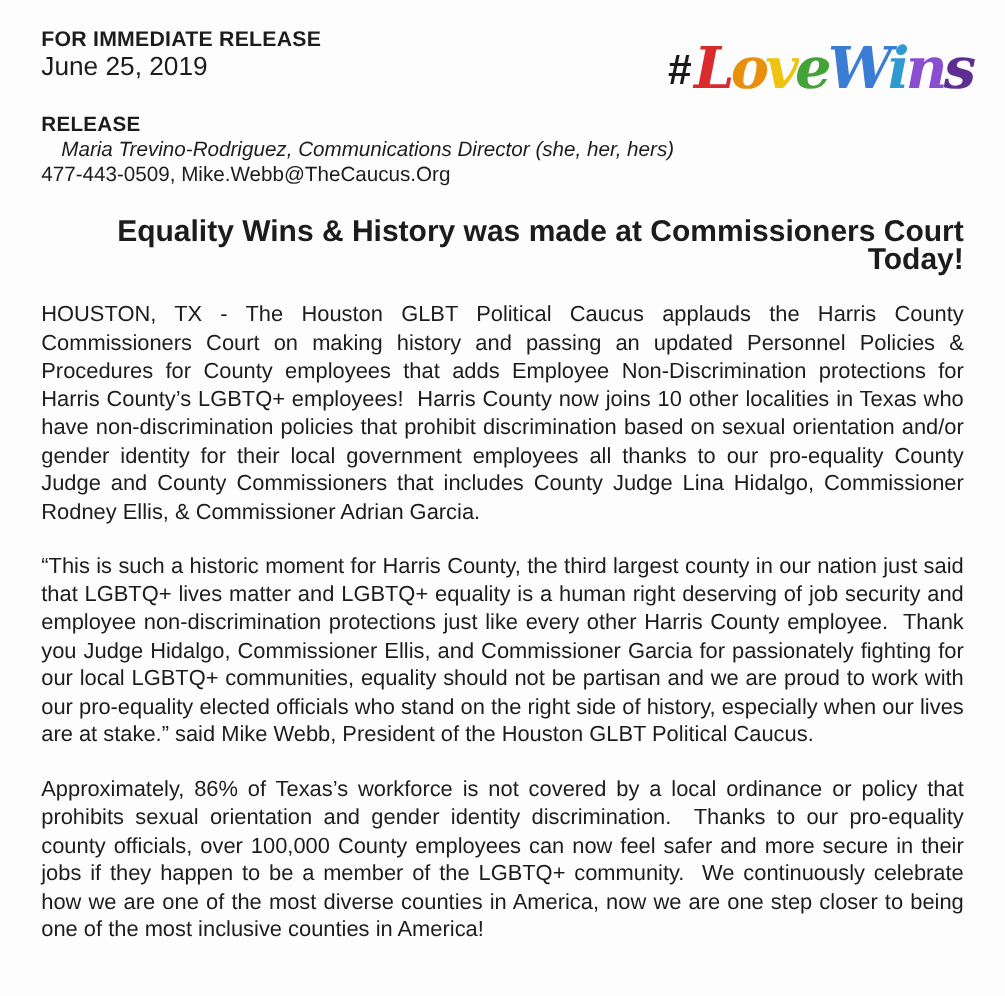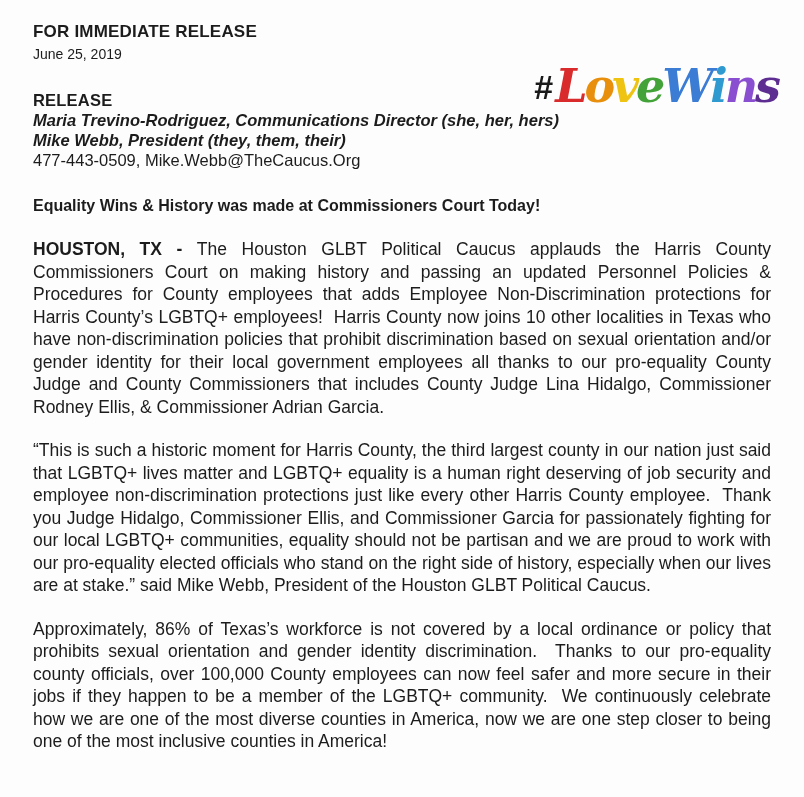--- a/index.html
+++ b/index.html
@@ -22,91 +22,90 @@
     padding: 21px 33px 4px 33px;
     background: #fdfdfd;
   }
   .release-line {
     font-weight: bold;
     font-size: 17px;
     line-height: 22px;
     letter-spacing: 0.2px;
   }
   .date-line {
-    font-size: 14px;
+    font-size: 21px;
     line-height: 22px;
   }
   .logo {
     position: absolute;
     top: 22px;
     right: 26px;
     font-family: "DejaVu Serif", serif;
     font-style: italic;
     font-weight: bold;
     font-size: 46px;
     line-height: 64px;
     letter-spacing: -3px;
     white-space: nowrap;
-    margin-top: 32px;
   }
   .logo .logo-hash {
     font-family: "Liberation Sans", sans-serif;
     font-style: normal;
     font-weight: bold;
     font-size: 0.74em;
     letter-spacing: 0;
     vertical-align: 0.1em;
     margin-right: 2px;
   }
   .contact-block {
     margin-top: 25px;
     font-size: 16.5px;
     line-height: 20px;
   }
   .contact-heading {
     font-weight: bold;
     letter-spacing: 0.2px;
   }
   .contact-name {
-    font-weight: bold;
+    font-weight: normal;
     font-style: italic;
+    margin-left: 16px;
   }
   .headline {
     margin: 25px 0 0 0;
-    text-align: left;
-    font-size: 16px;
+    text-align: right;
+    font-size: 24px;
     font-weight: bold;
     line-height: 22px;
   }
   .body-para {
     margin: 21px 0 0 0;
     font-size: 17.5px;
     line-height: 22.5px;
     text-align: justify;
   }
   .p1-lead {
-    font-weight: bold;
+    font-weight: normal;
   }
 </style>
 </head>
 <body>
 
 <div class="page">
 
   <div class="header-left">
     <div class="release-line">FOR IMMEDIATE RELEASE</div>
     <div class="date-line">June 25, 2019</div>
   </div>
 
   <div class="logo"><span class="logo-hash" style="color: rgb(26, 26, 26);">#</span><span style="color: rgb(217, 43, 43);">L</span><span style="color: rgb(232, 144, 14);">o</span><span style="color: rgb(238, 195, 18);">v</span><span style="color: rgb(67, 163, 56);">e</span><span style="color: rgb(59, 124, 212);">W</span><span style="color: rgb(47, 154, 208);">i</span><span style="color: rgb(138, 79, 208);">n</span><span style="color: rgb(94, 45, 145);">s</span></div>
 
   <div class="contact-block">
     <div class="contact-heading">RELEASE</div>
     <div class="contact-name">Maria Trevino-Rodriguez, Communications Director (she, her, hers)</div>
-    <div class="contact-name">Mike Webb, President (they, them, their)</div>
     <div class="contact-info">477-443-0509, Mike.Webb@TheCaucus.Org</div>
   </div>
 
   <div class="headline">Equality Wins &amp; History was made at Commissioners Court Today!</div>
 
   <p class="body-para"><span class="p1-lead">HOUSTON, TX - </span><span>The Houston GLBT Political Caucus applauds the Harris County Commissioners Court on making history and passing an updated Personnel Policies &amp; Procedures for County employees that adds Employee Non-Discrimination protections for Harris County’s LGBTQ+ employees!&nbsp; Harris County now joins 10 other localities in Texas who have non-discrimination policies that prohibit discrimination based on sexual orientation and/or gender identity for their local government employees all thanks to our pro-equality County Judge and County Commissioners that includes County Judge Lina Hidalgo, Commissioner Rodney Ellis, &amp; Commissioner Adrian Garcia.</span></p>
 
   <p class="body-para">“This is such a historic moment for Harris County, the third largest county in our nation just said that LGBTQ+ lives matter and LGBTQ+ equality is a human right deserving of job security and employee non-discrimination protections just like every other Harris County employee.&nbsp; Thank you Judge Hidalgo, Commissioner Ellis, and Commissioner Garcia for passionately fighting for our local LGBTQ+ communities, equality should not be partisan and we are proud to work with our pro-equality elected officials who stand on the right side of history, especially when our lives are at stake.” said Mike Webb, President of the Houston GLBT Political Caucus.</p>
 
   <p class="body-para">Approximately, 86% of Texas’s workforce is not covered by a local ordinance or policy that prohibits sexual orientation and gender identity discrimination.&nbsp; Thanks to our pro-equality county officials, over 100,000 County employees can now feel safer and more secure in their jobs if they happen to be a member of the LGBTQ+ community.&nbsp; We continuously celebrate how we are one of the most diverse counties in America, now we are one step closer to being one of the most inclusive counties in America!</p>

